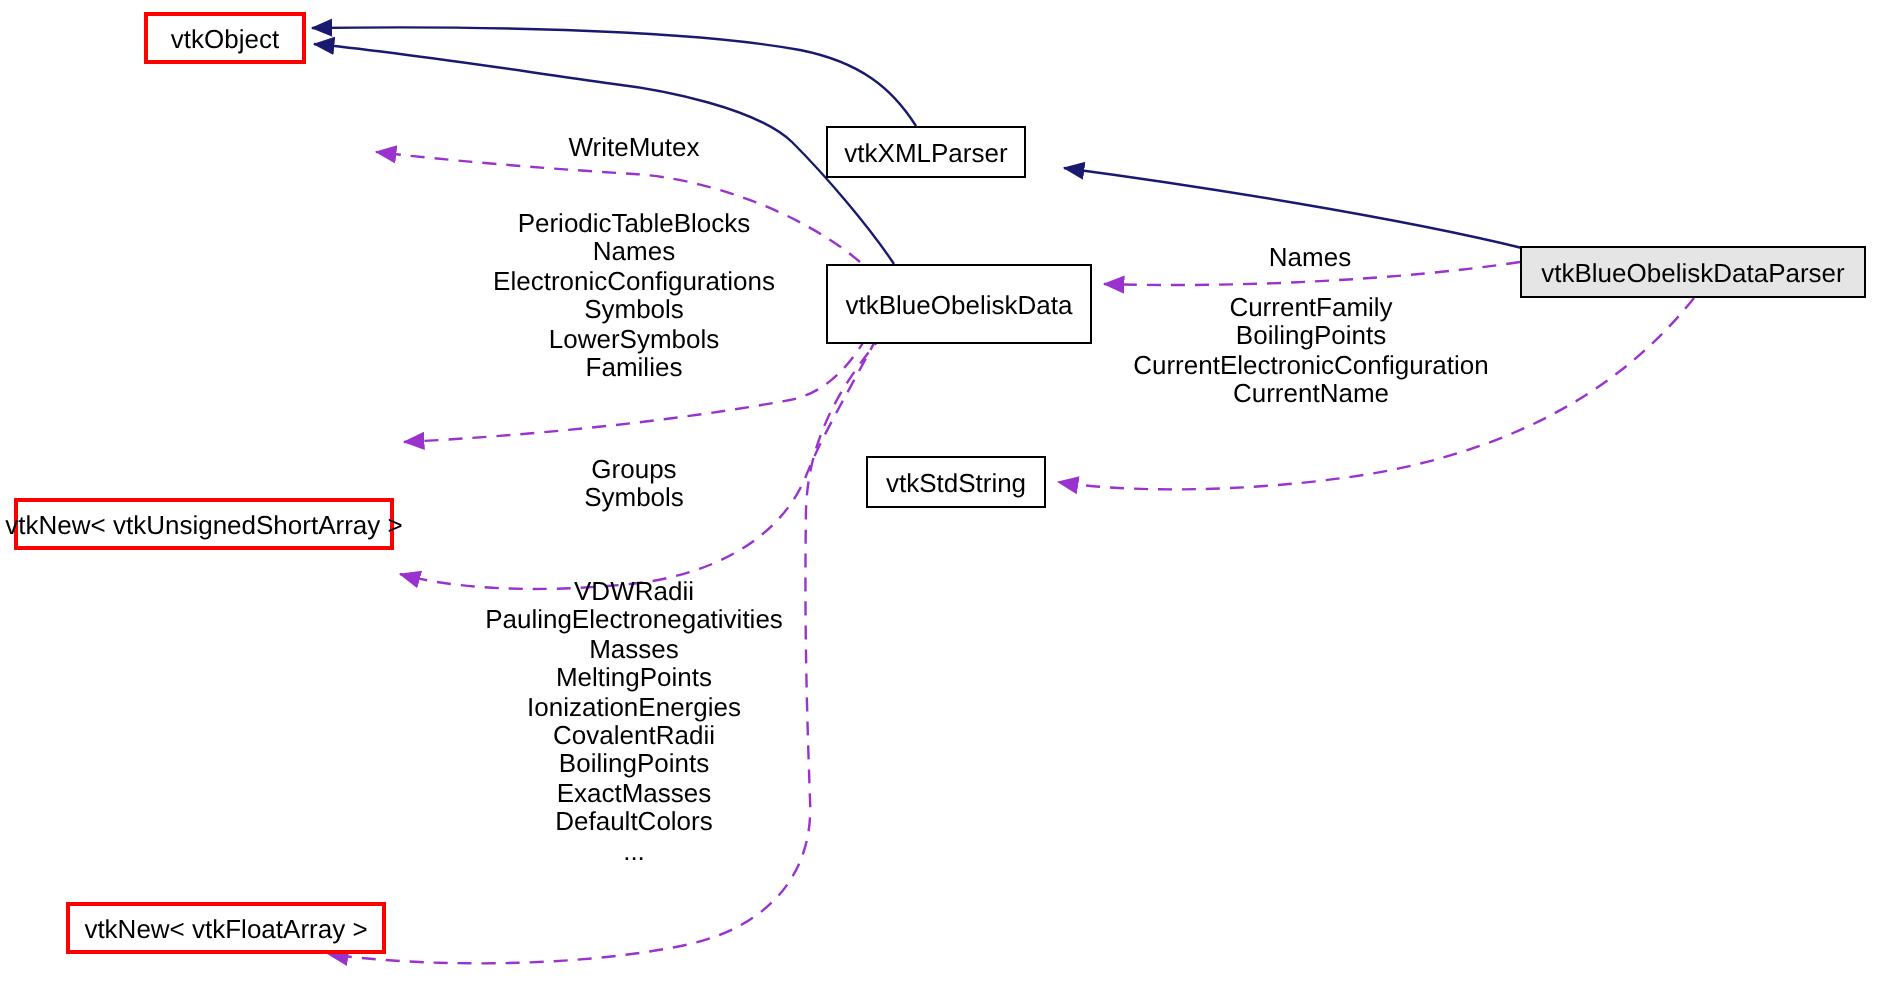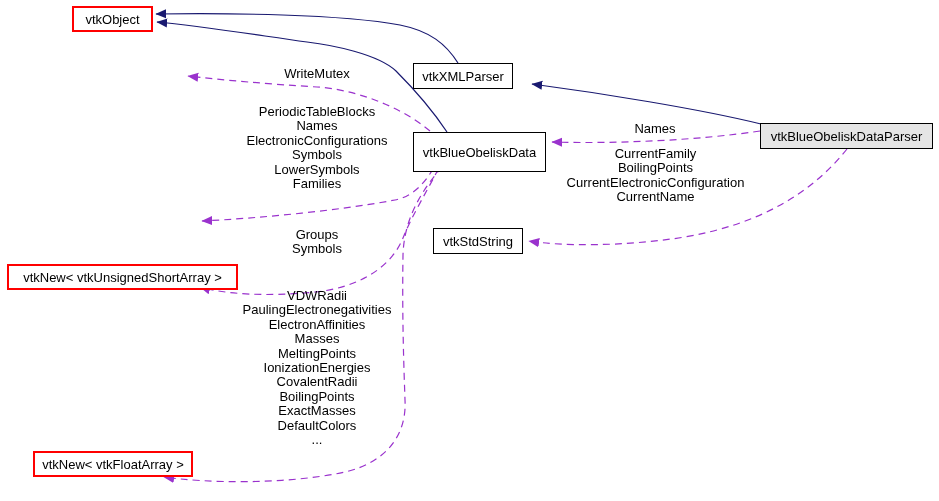--- a/index.html
+++ b/index.html
@@ -69,21 +69,21 @@
     <path class="edge-purple" d="M444,158 C428,190 412,215 403,238 C390,270 355,288 315,292 C265,297 225,294 200,287" marker-end="url(#arrow-purple)"></path>
     <path class="edge-purple" d="M450,158 C420,190 404,220 403,255 C402,320 404,370 405,400 C407,437 384,463 345,472 C285,485 205,483 164,477" marker-end="url(#arrow-purple)"></path>
     <path class="edge-purple" d="M847,149 C812,193 760,224 685,237 C622,247 560,246 529,241" marker-end="url(#arrow-purple)"></path>
     <path class="edge-purple" d="M760,131 C700,140 620,144 552,142" marker-end="url(#arrow-purple)"></path>
   </svg>
 
   <div class="node truncated" style="left:72px;  top:6px;   width:81px;  height:26px">vtkObject</div>
   <div class="node" style="left:413px; top:63px;  width:100px; height:26px">vtkXMLParser</div>
   <div class="node" style="left:413px; top:132px; width:133px; height:40px">vtkBlueObeliskData</div>
   <div class="node current" style="left:760px; top:123px; width:173px; height:26px">vtkBlueObeliskDataParser</div>
-  <div class="node truncated" style="left:7px;   top:264px; width:231px; height:26px">vtkNew&lt; vtkUnsignedShortArray &gt;</div>
+  <div class="node truncated" style="left:7px;   top:249px; width:190px; height:26px">vtkNew&lt; vtkUnsignedShortArray &gt;</div>
   <div class="node" style="left:433px; top:228px; width:90px;  height:26px">vtkStdString</div>
   <div class="node truncated" style="left:33px;  top:451px; width:160px; height:26px">vtkNew&lt; vtkFloatArray &gt;</div>
 
   <div class="elabel" style="left:237px; top:67px;  width:160px">
       <div>WriteMutex</div>
     </div>
   <div class="elabel" style="left:207px; top:105px; width:220px">
       <div>PeriodicTableBlocks</div>
       <div>Names</div>
       <div>ElectronicConfigurations</div>
@@ -91,21 +91,20 @@
       <div>LowerSymbols</div>
       <div>Families</div>
     </div>
   <div class="elabel" style="left:267px; top:228px; width:100px">
       <div>Groups</div>
       <div>Symbols</div>
     </div>
   <div class="elabel" style="left:203px; top:289px; width:228px">
       <div>VDWRadii</div>
       <div>PaulingElectronegativities</div>
-      <div>ElectronAffinities</div>
       <div>Masses</div>
       <div>MeltingPoints</div>
       <div>IonizationEnergies</div>
       <div>CovalentRadii</div>
       <div>BoilingPoints</div>
       <div>ExactMasses</div>
       <div>DefaultColors</div>
       <div>...</div>
     </div>
   <div class="elabel" style="left:605px; top:122px; width:100px">

